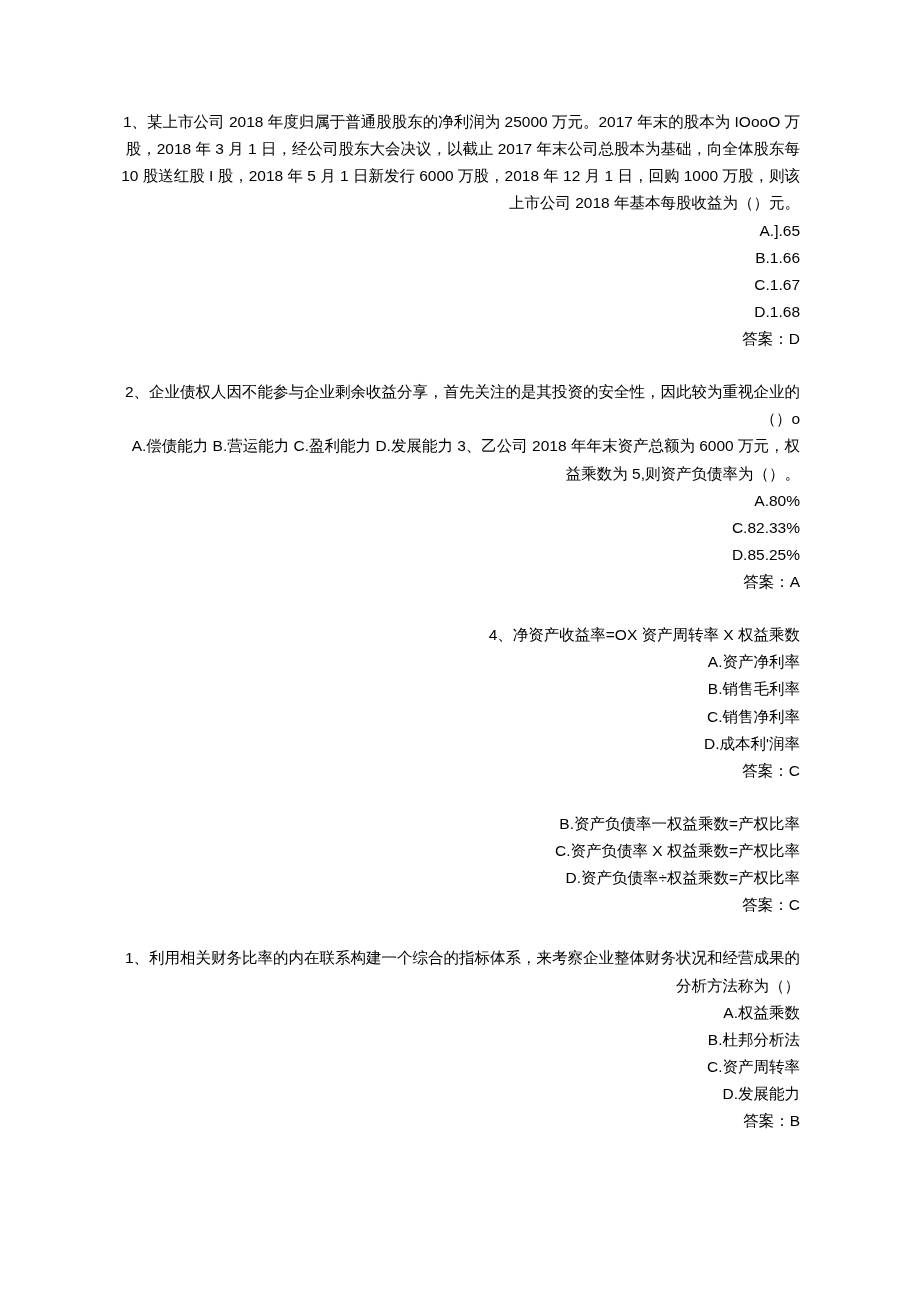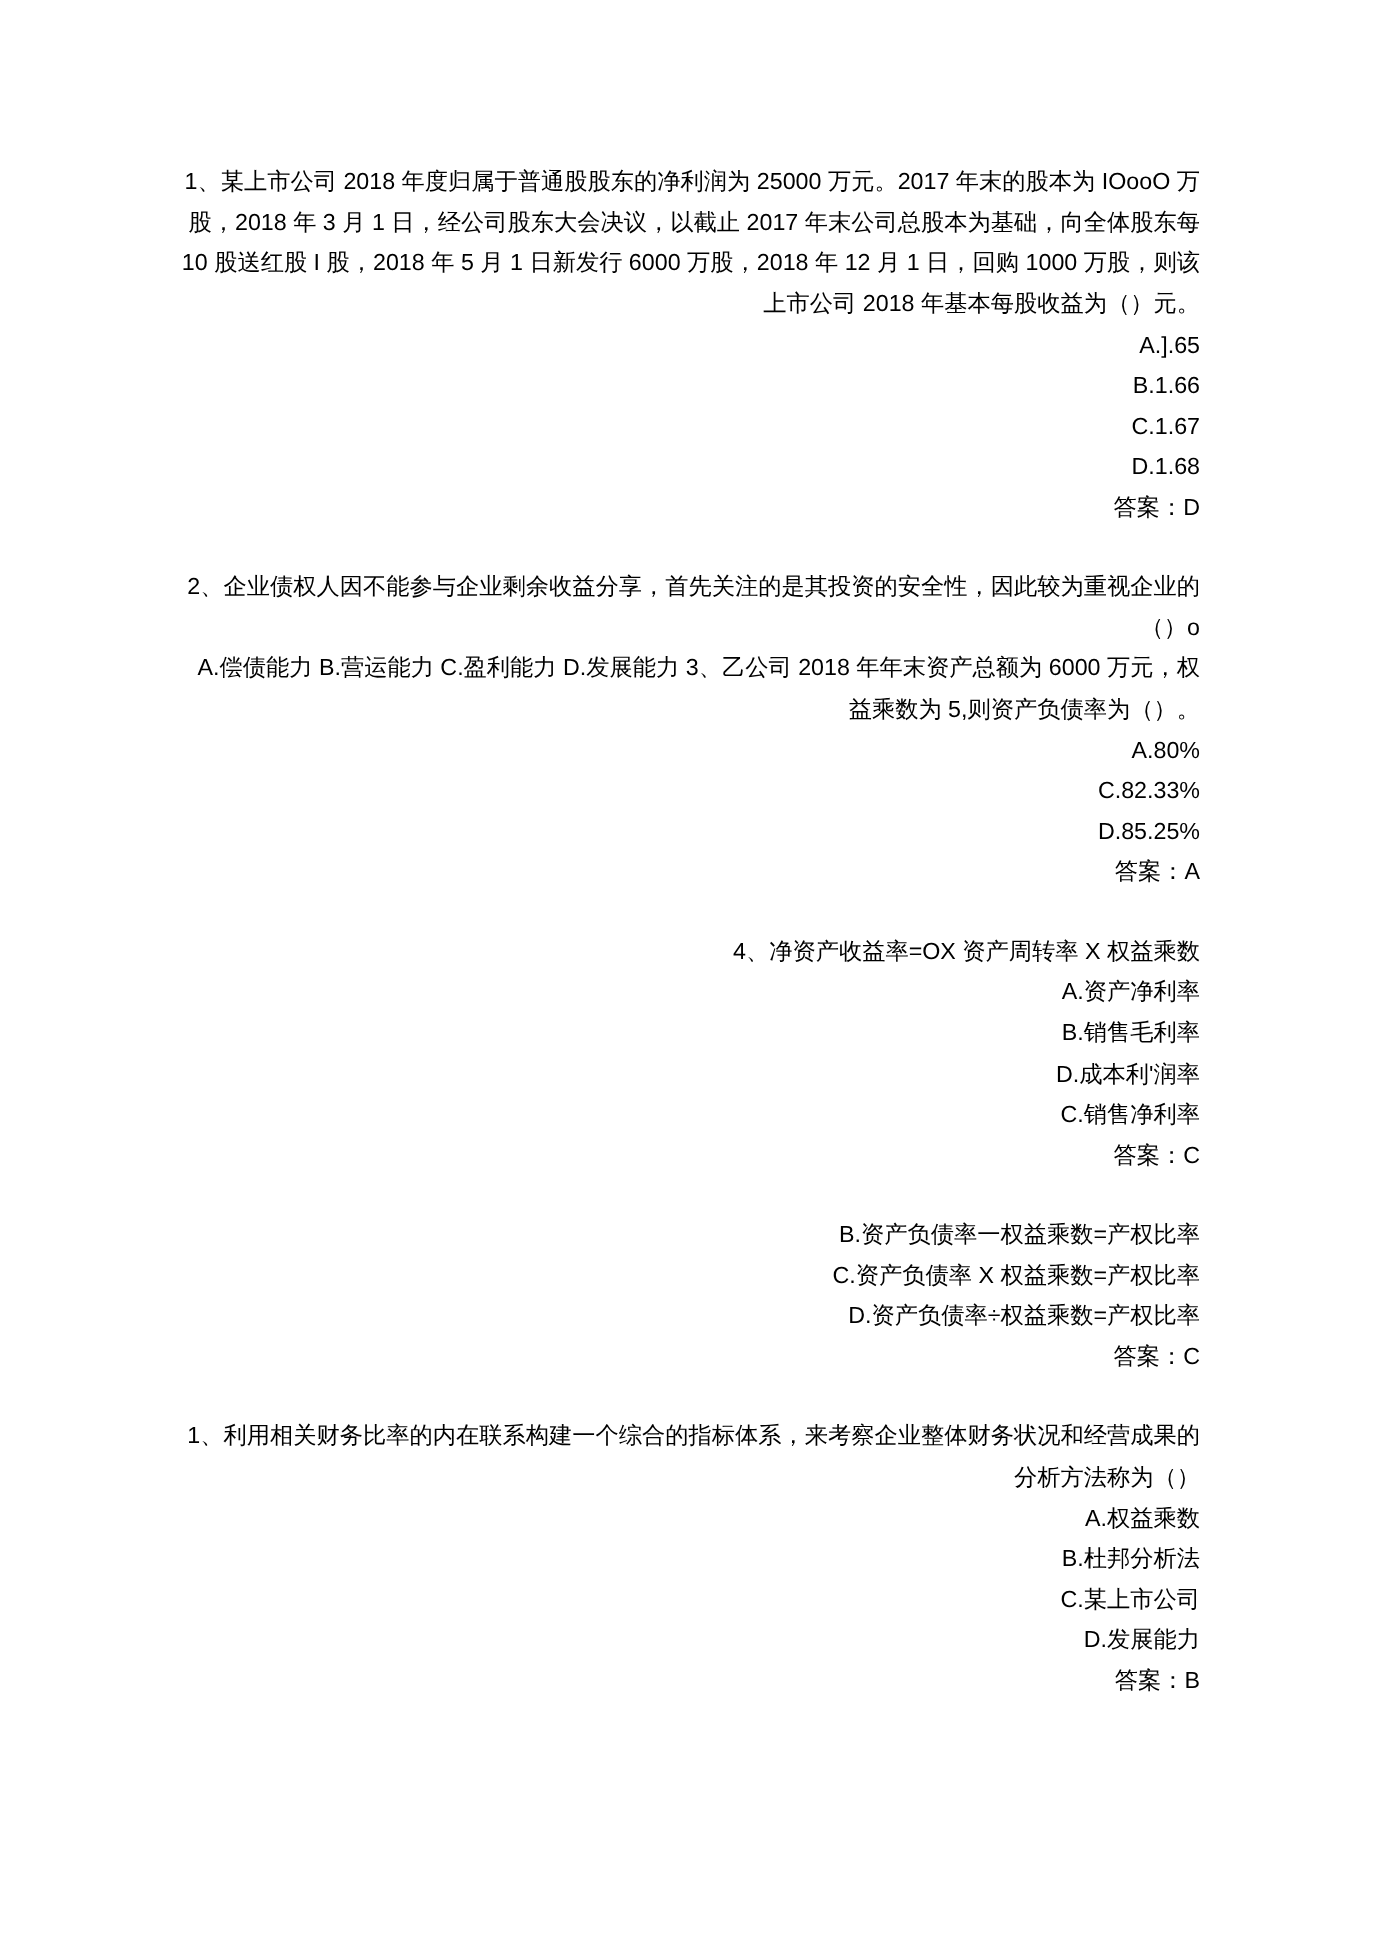--- a/index.html
+++ b/index.html
@@ -38,32 +38,32 @@
   <span class="line">A.80%</span>
   <span class="line">C.82.33%</span>
   <span class="line">D.85.25%</span>
   <span class="line">答案：A</span>
 </div>
 
 <div class="question-block">
   <span class="line">4、净资产收益率=OX 资产周转率 X 权益乘数</span>
   <span class="line">A.资产净利率</span>
   <span class="line">B.销售毛利率</span>
+  <span class="line">C.销售净利率</span>
   <span class="line">D.成本利'润率</span>
-  <span class="line">C.销售净利率</span>
   <span class="line">答案：C</span>
 </div>
 
 <div class="question-block">
   <span class="line">B.资产负债率一权益乘数=产权比率</span>
   <span class="line">C.资产负债率 X 权益乘数=产权比率</span>
   <span class="line">D.资产负债率÷权益乘数=产权比率</span>
   <span class="line">答案：C</span>
 </div>
 
 <div class="question-block">
   <span class="line">1、利用相关财务比率的内在联系构建一个综合的指标体系，来考察企业整体财务状况和经营成果的分析方法称为（）</span>
   <span class="line">A.权益乘数</span>
   <span class="line">B.杜邦分析法</span>
-  <span class="line">C.某上市公司</span>
+  <span class="line">C.资产周转率</span>
   <span class="line">D.发展能力</span>
   <span class="line">答案：B</span>
 </div>
 
 </body></html>

